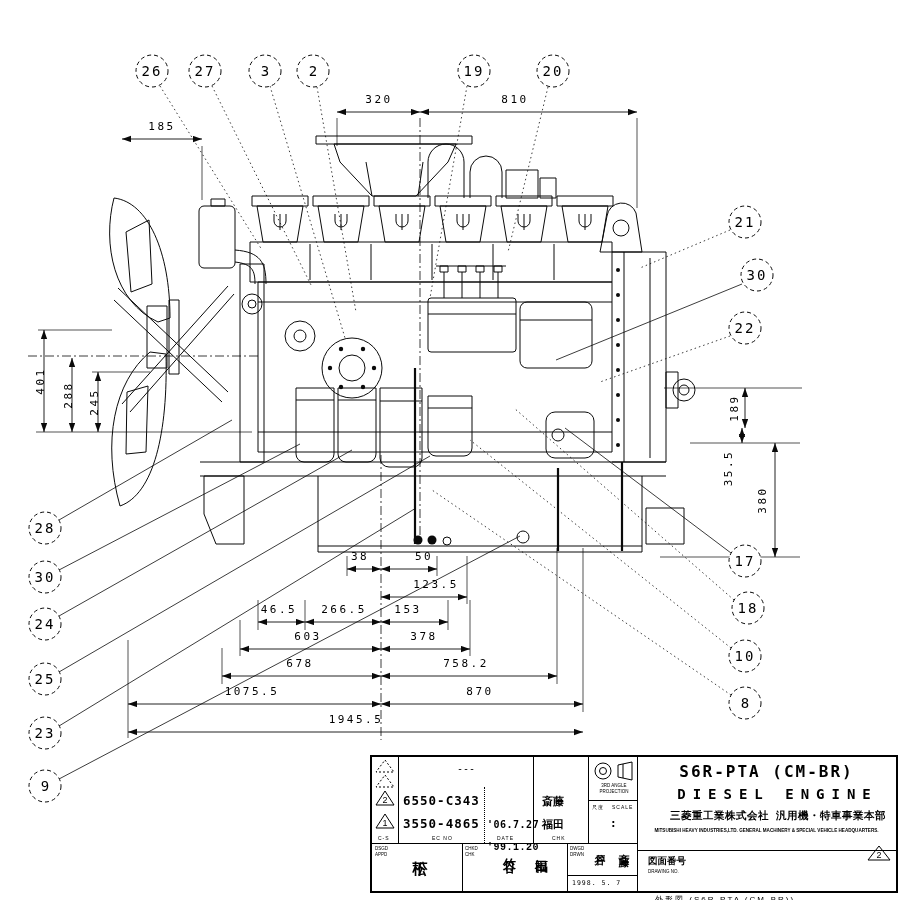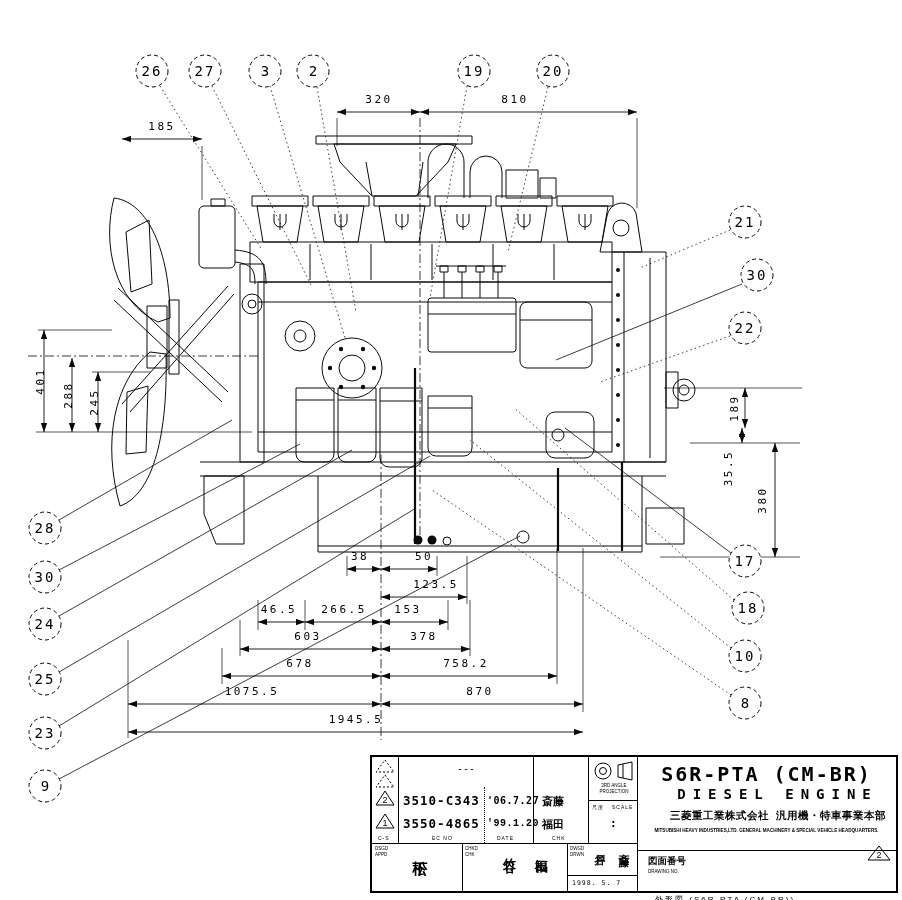--- a/index.html
+++ b/index.html
@@ -20,28 +20,28 @@
   .bal{stroke:#0a0a0a;stroke-width:1;fill:#fff;stroke-dasharray:4 3;}
 
   
   #tb{position:absolute;left:370px;top:755px;width:524px;height:134px;border:2px solid #000;background:#fff;}
   #tb .v{position:absolute;background:#000;width:1px;}
   #tb .h{position:absolute;background:#000;height:1px;}
   #tb .vd{position:absolute;border-left:1px dotted #000;width:0;}
   .tiny{position:absolute;font-size:5px;letter-spacing:1px;font-family:"Liberation Sans",sans-serif;}
   .lab2{position:absolute;font-size:4.5px;line-height:5px;font-family:"Liberation Sans",sans-serif;}
   .rev-ec{position:absolute;font-size:12.5px;font-weight:bold;letter-spacing:1px;}
-  .rev-dt{position:absolute;font-size:10px;font-weight:bold;letter-spacing:0.5px;}
+  .rev-dt{position:absolute;font-size:10px;font-weight:bold;letter-spacing:0.5px;margin-top:24px;}
   .rev-by{position:absolute;font-size:11px;font-weight:bold;font-family:"Liberation Sans",sans-serif;}
   .vname{position:absolute;writing-mode:vertical-rl;text-orientation:upright;
          font-family:"Liberation Serif",serif;font-weight:bold;letter-spacing:2px;}
   .tri{position:absolute;}
   .tri text{font:9px "Liberation Sans",sans-serif;}
   #model{position:absolute;left:265px;top:5px;width:259px;text-align:center;
-         font-size:20px;font-weight:bold;letter-spacing:2px;}
+         font-size:16px;font-weight:bold;letter-spacing:2px;}
   #product{position:absolute;left:257px;top:29px;width:297px;text-align:center;
          font-size:14px;font-weight:bold;letter-spacing:7px;}
   #cojp{position:absolute;left:265px;top:52px;width:282px;text-align:center;
         font-size:10.5px;font-weight:bold;font-family:Liberation Mono, monospace;letter-spacing:0.5px;}
   #coen{position:absolute;left:265px;top:71px;width:259px;text-align:center;
         font-size:4.6px;font-weight:bold;font-family:"Liberation Sans",sans-serif;}
   #dnlab{position:absolute;left:276px;top:98px;font-size:9.5px;font-weight:bold;font-family:"Liberation Sans",sans-serif;}
   #dnlab2{position:absolute;left:276px;top:112px;font-size:4.5px;font-family:"Liberation Sans",sans-serif;}
   #dno{position:absolute;left:318px;top:98px;width:200px;text-align:center;
        font-size:21px;font-weight:bold;letter-spacing:4px;}
@@ -422,21 +422,21 @@
         </svg>
     <svg class="tri" style="left:3px;top:17px;" width="20" height="14">
           <polygon points="10,1 19,13 1,13" fill="none" stroke="#000" stroke-dasharray="2 2"></polygon>
         </svg>
     <div style="position:absolute;left:85px;top:6px;font-size:10px;">---</div>
 
     <svg class="tri" style="left:3px;top:33px;" width="20" height="17">
       <polygon points="10,1 19,15 1,15" fill="none" stroke="#000"></polygon>
       <text x="10" y="13" text-anchor="middle">2</text>
     </svg>
-    <div class="rev-ec" style="left:31px;top:36px;">3510-C343</div>
+    <div class="rev-ec" style="left:31px;top:36px;">6550-C343</div>
     <div class="rev-dt" style="left:115px;top:38px;">'06.7.27</div>
     <div class="rev-by" style="left:170px;top:37px;">斎藤</div>
 
     <svg class="tri" style="left:3px;top:56px;" width="20" height="17">
       <polygon points="10,1 19,15 1,15" fill="none" stroke="#000"></polygon>
       <text x="10" y="13" text-anchor="middle">1</text>
     </svg>
     <div class="rev-ec" style="left:31px;top:59px;">3550-4865</div>
     <div class="rev-dt" style="left:115px;top:61px;font-family:Liberation Mono, monospace;">'99.1.20</div>
     <div class="rev-by" style="left:170px;top:60px;">福田</div>

